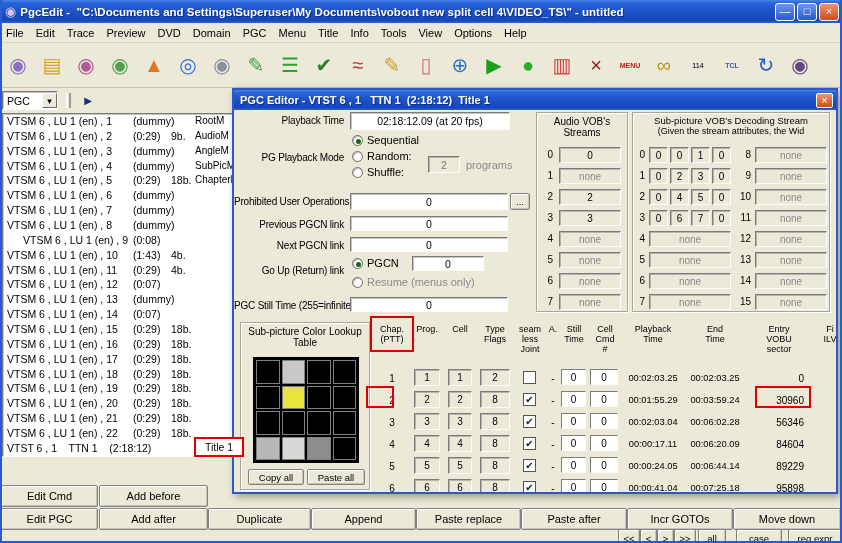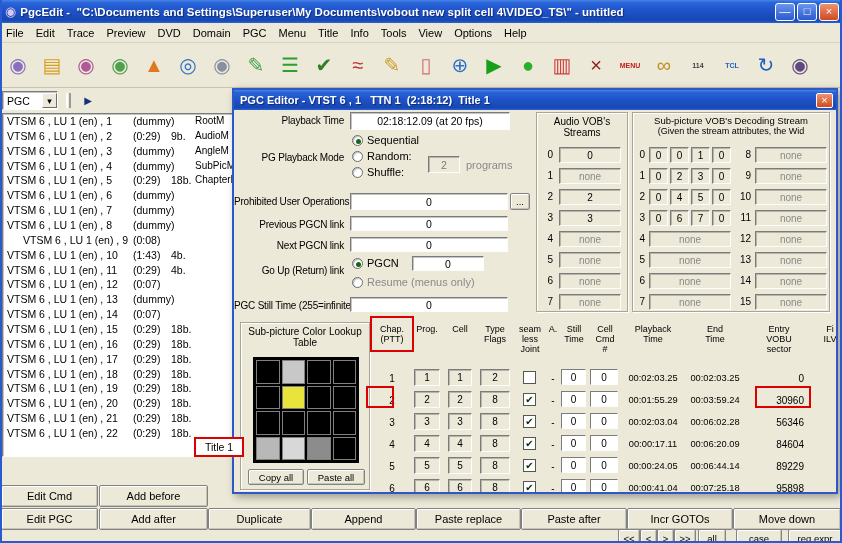--- a/index.html
+++ b/index.html
@@ -247,20 +247,23 @@
       </div>
       <div class="list-row">
         <span class="lcol lc-name" style="left: 4px;">VTSM 6 , LU 1 (en) , 21</span>
         <span class="lcol lc-time" style="left: 130px;">(0:29)</span>
         <span class="lcol lc-btns" style="left: 168px;">18b.</span>
       </div>
       <div class="list-row">
         <span class="lcol lc-name" style="left: 4px;">VTSM 6 , LU 1 (en) , 22</span>
         <span class="lcol lc-time" style="left: 130px;">(0:29)</span>
         <span class="lcol lc-btns" style="left: 168px;">18b.</span>
+      </div>
+      <div class="list-row">
+        <span class="lcol lc-name" style="left: 4px;">VTST 6 , 1    TTN 1    (2:18:12)</span>
       </div>
     </div>
 
   <div class="btnrow" style="top:485px">
       <div class="btn" style="position: absolute; left: 99px; top: 0px; width: 109px; height: 22px;">Add before</div>
       <div class="btn" style="position: absolute; left: 1px; top: 0px; width: 97px; height: 22px;">Edit Cmd</div>
     </div>
   <div class="btnrow" style="top:508px">
       <div class="btn" style="position: absolute; left: 1px; top: 0px; width: 97px; height: 22px;">Edit PGC</div>
       <div class="btn" style="position: absolute; left: 99px; top: 0px; width: 109px; height: 22px;">Add after</div>

